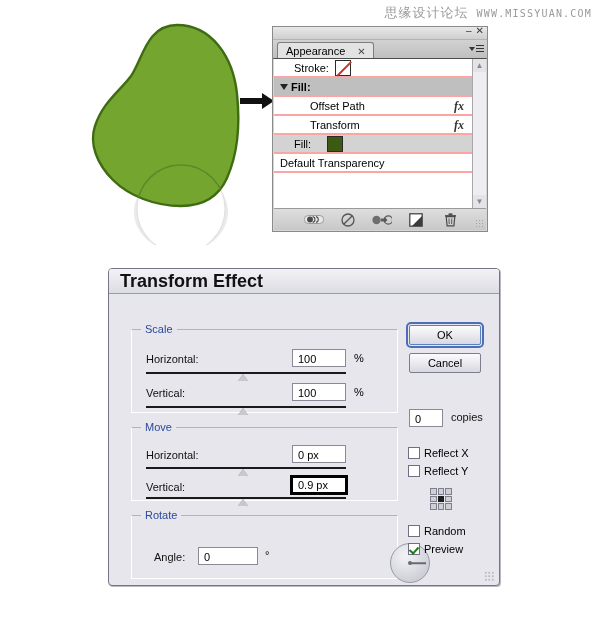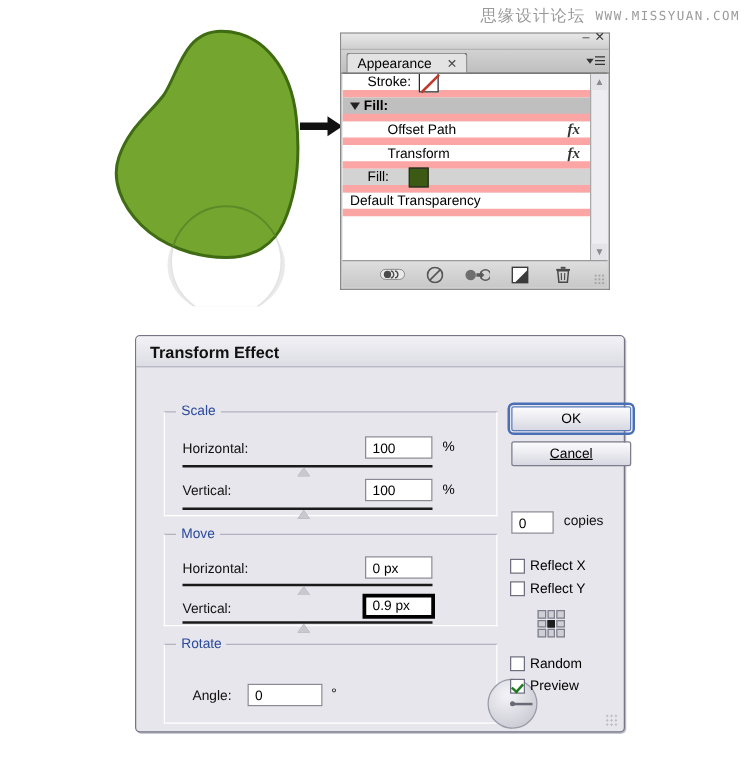--- a/index.html
+++ b/index.html
@@ -94,21 +94,21 @@
   .scrollbar .arrowbtn{
     width:13px;height:13px;background:#e4e4e8;
     display:flex;align-items:center;justify-content:center;
     color:#8a8a8a;font-size:8px;
   }
   .scrollbar .track{flex:1;width:100%;}
 
   .row{
     height:19px;
     display:flex; align-items:center;
-    border-bottom:6px solid #fca5a5;
+    border-bottom:2px solid #fca5a5;
     padding-left:6px;
     box-sizing:border-box;
     position:relative;
   }
   .row.header{
     font-weight:bold; height:20px;
     border-bottom:1px solid #2e2e2e;
   }
   .row.selected{background:#bfbfbf;}
   .row.shaded{background:#d3d3d3;}
@@ -166,21 +166,21 @@
     box-sizing:border-box;
     box-shadow:1px 1px 0 #b9b9c4;
   }
   #dialog .titlebar{
     height:24px;
     background:linear-gradient(#f2f2f6,#dcdce4);
     border-bottom:1px solid #9a9aa8;
     border-radius:3px 3px 0 0;
     display:flex; align-items:center;
     padding-left:11px;
-    font-size:13px; font-weight:bold; color:#111;
+    font-size:18px; font-weight:bold; color:#111;
   }
   .dlg-body{position:absolute; left:0; right:0; top:24px; bottom:0;margin-top:12px;}
 
   fieldset.group{
     position:absolute;
     margin:0; padding:0;
     border:1px solid #ffffff;
     border-top:1px solid #b3b3c0;
     background:transparent;
   }
@@ -216,35 +216,35 @@
     filter:drop-shadow(0 0 0 #888);
   }
   .slider .thumb::after{
     content:""; position:absolute; left:-5px; top:0; width:0;height:0;
     border-left:5px solid transparent;border-right:5px solid transparent;
     border-bottom:7px solid transparent;
   }
 
   .btn{
     position:absolute;
-    width:96px; height:20px;
+    width:72px; height:20px;
     background:linear-gradient(#fcfcfe,#d8d8e2);
     border:1px solid #7d7d8c;
     border-radius:2px;
     font-size:11px;
     display:flex; align-items:center; justify-content:center;
     color:#000;
     box-sizing:border-box;
   }
   .btn.default{
     outline:2px solid #4a6fb5; outline-offset:1px;
     border-color:#5d7fbf;
   }
   #btn-ok{left:300px; top:20px;}
-  #btn-cancel{left:300px; top:48px;text-decoration:underline;}
+  #btn-cancel{left:300px; top:48px;}
 
   #copies-field{left:300px; top:104px; width:34px;}
   #copies-label{left:342px; top:106px;}
 
   .chkrow{position:absolute; display:flex; align-items:center; gap:4px; font-size:11px;}
   .chk{
     width:12px;height:12px;
     background:#fff; border:1px solid #6f6f80;
     display:inline-block; position:relative; box-sizing:border-box;
   }

